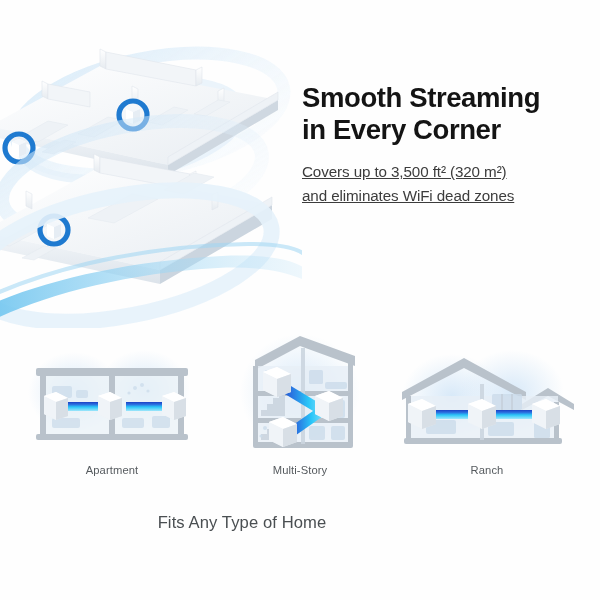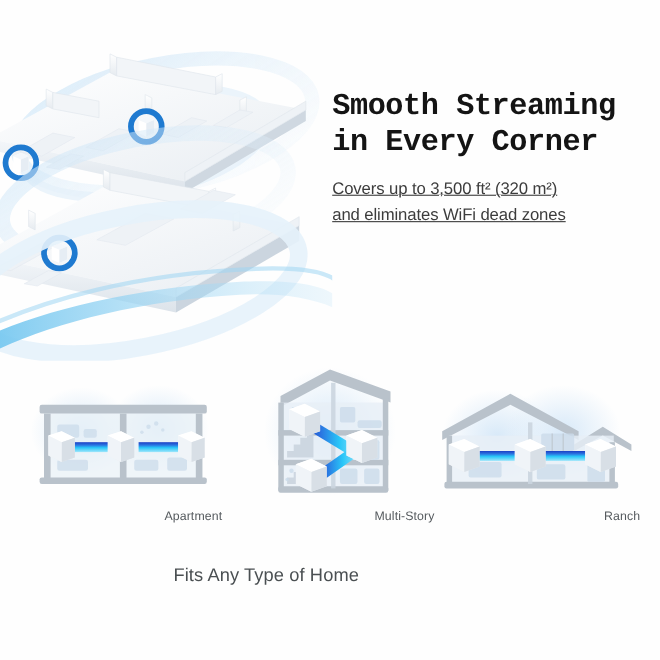--- a/index.html
+++ b/index.html
@@ -16,31 +16,30 @@
   
   .hero-art{position:absolute;left:-18px;top:18px;width:320px;height:310px;}
   .hero-art svg{display:block;}
 
   
   .copy{position:absolute;left:302px;top:82px;width:280px;}
   .headline{
     font-size:27.5px;line-height:1.17;font-weight:bold;
     color:#141414;letter-spacing:-0.4px;margin:0;
     white-space:pre-line;
-    font-family:Liberation Mono, monospace;
   }
   .subcopy{
     margin:14px 0 0 0;
     font-size:15.2px;line-height:1.56;color:#3c3c3c;
     letter-spacing:-0.1px;white-space:pre-line;text-decoration:underline;
   }
 
   
   .house-row{position:absolute;left:0;top:330px;width:600px;height:170px;}
-  .house{position:absolute;top:0;text-align:right;}
+  .house{position:absolute;top:0;text-align:center;}
   .house svg{display:block;margin:0 auto;}
   .house-label{
     font-size:11.2px;color:#555a5e;letter-spacing:.1px;
     margin-top:4px;
   }
   .h-apartment{left:22px;width:180px;}
   .h-multi{left:205px;width:190px;}
   .h-ranch{left:392px;width:190px;}
 
   .footer-caption{

